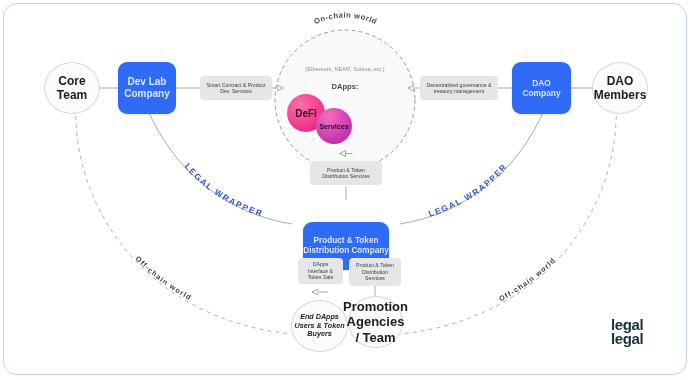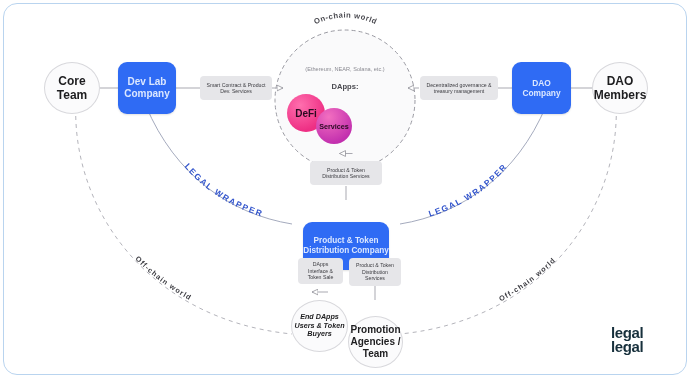--- a/index.html
+++ b/index.html
@@ -190,22 +190,22 @@
   </div>
 
   <div class="node gray-label" style="left:349px;top:258px;width:52px;height:28px;">
     <span>Product &amp; Token Distribution Services</span>
   </div>
 
   <div class="node circle-node" style="left:291px;top:300px;width:57px;height:52px;font-size:7.2px;font-style:italic;">
     <span>End DApps Users &amp; Token Buyers</span>
   </div>
 
-  <div class="node circle-node" style="left:348px;top:316px;width:55px;height:52px;font-size:10px;">
+  <div class="node circle-node" style="left:348px;top:296px;width:55px;height:52px;font-size:13px;">
     <span>Promotion Agencies / Team</span>
   </div>
 
-  <div class="logo" style="left:611px;top:318px;font-size:15px;text-align:left;margin-top:8px;">
+  <div class="logo" style="left:611px;top:318px;font-size:15px;text-align:left;">
     <div>legal</div>
     <div>legal</div>
   </div>
 
 </div>
 
 </body></html>

